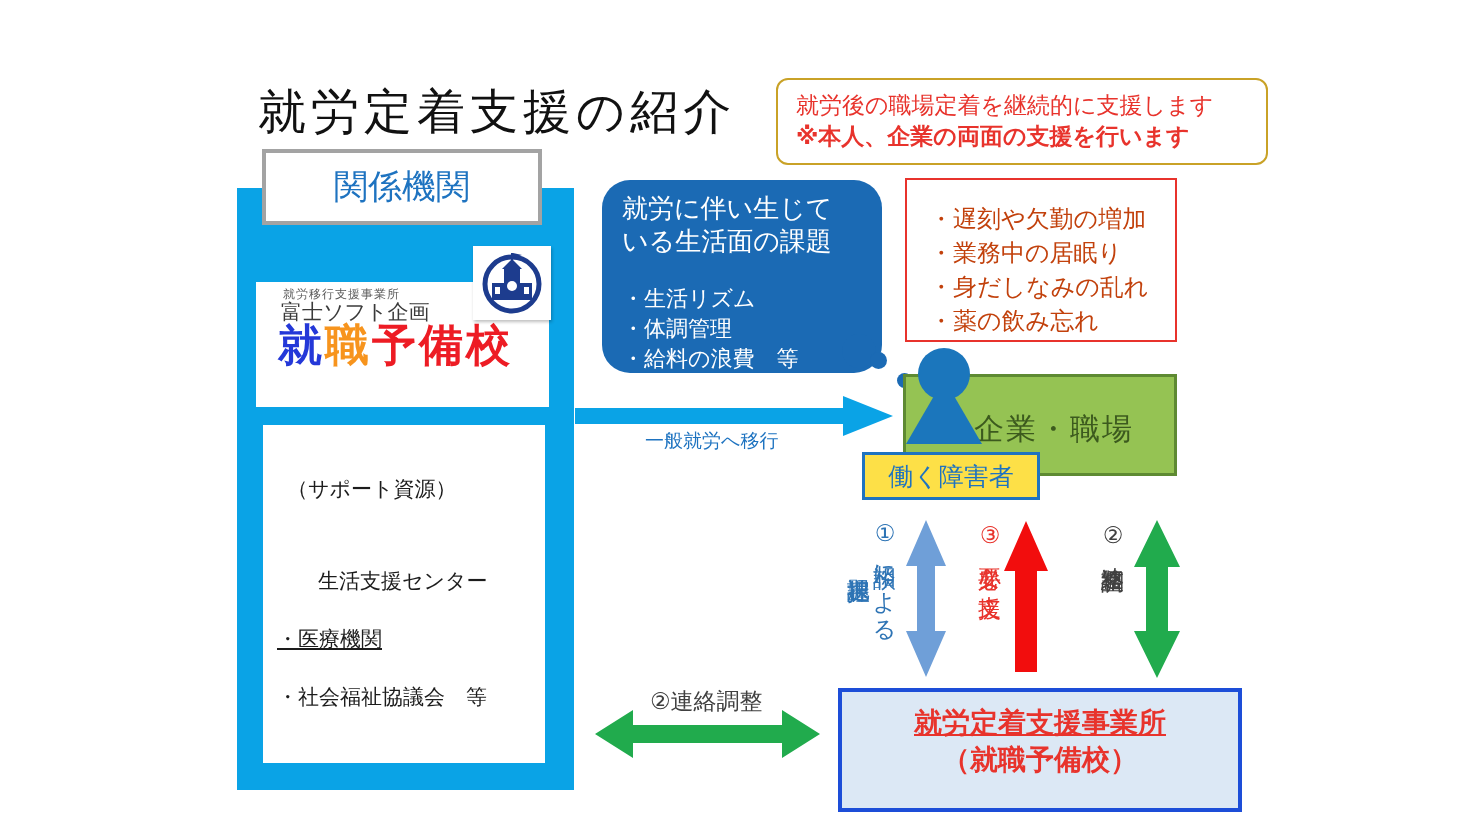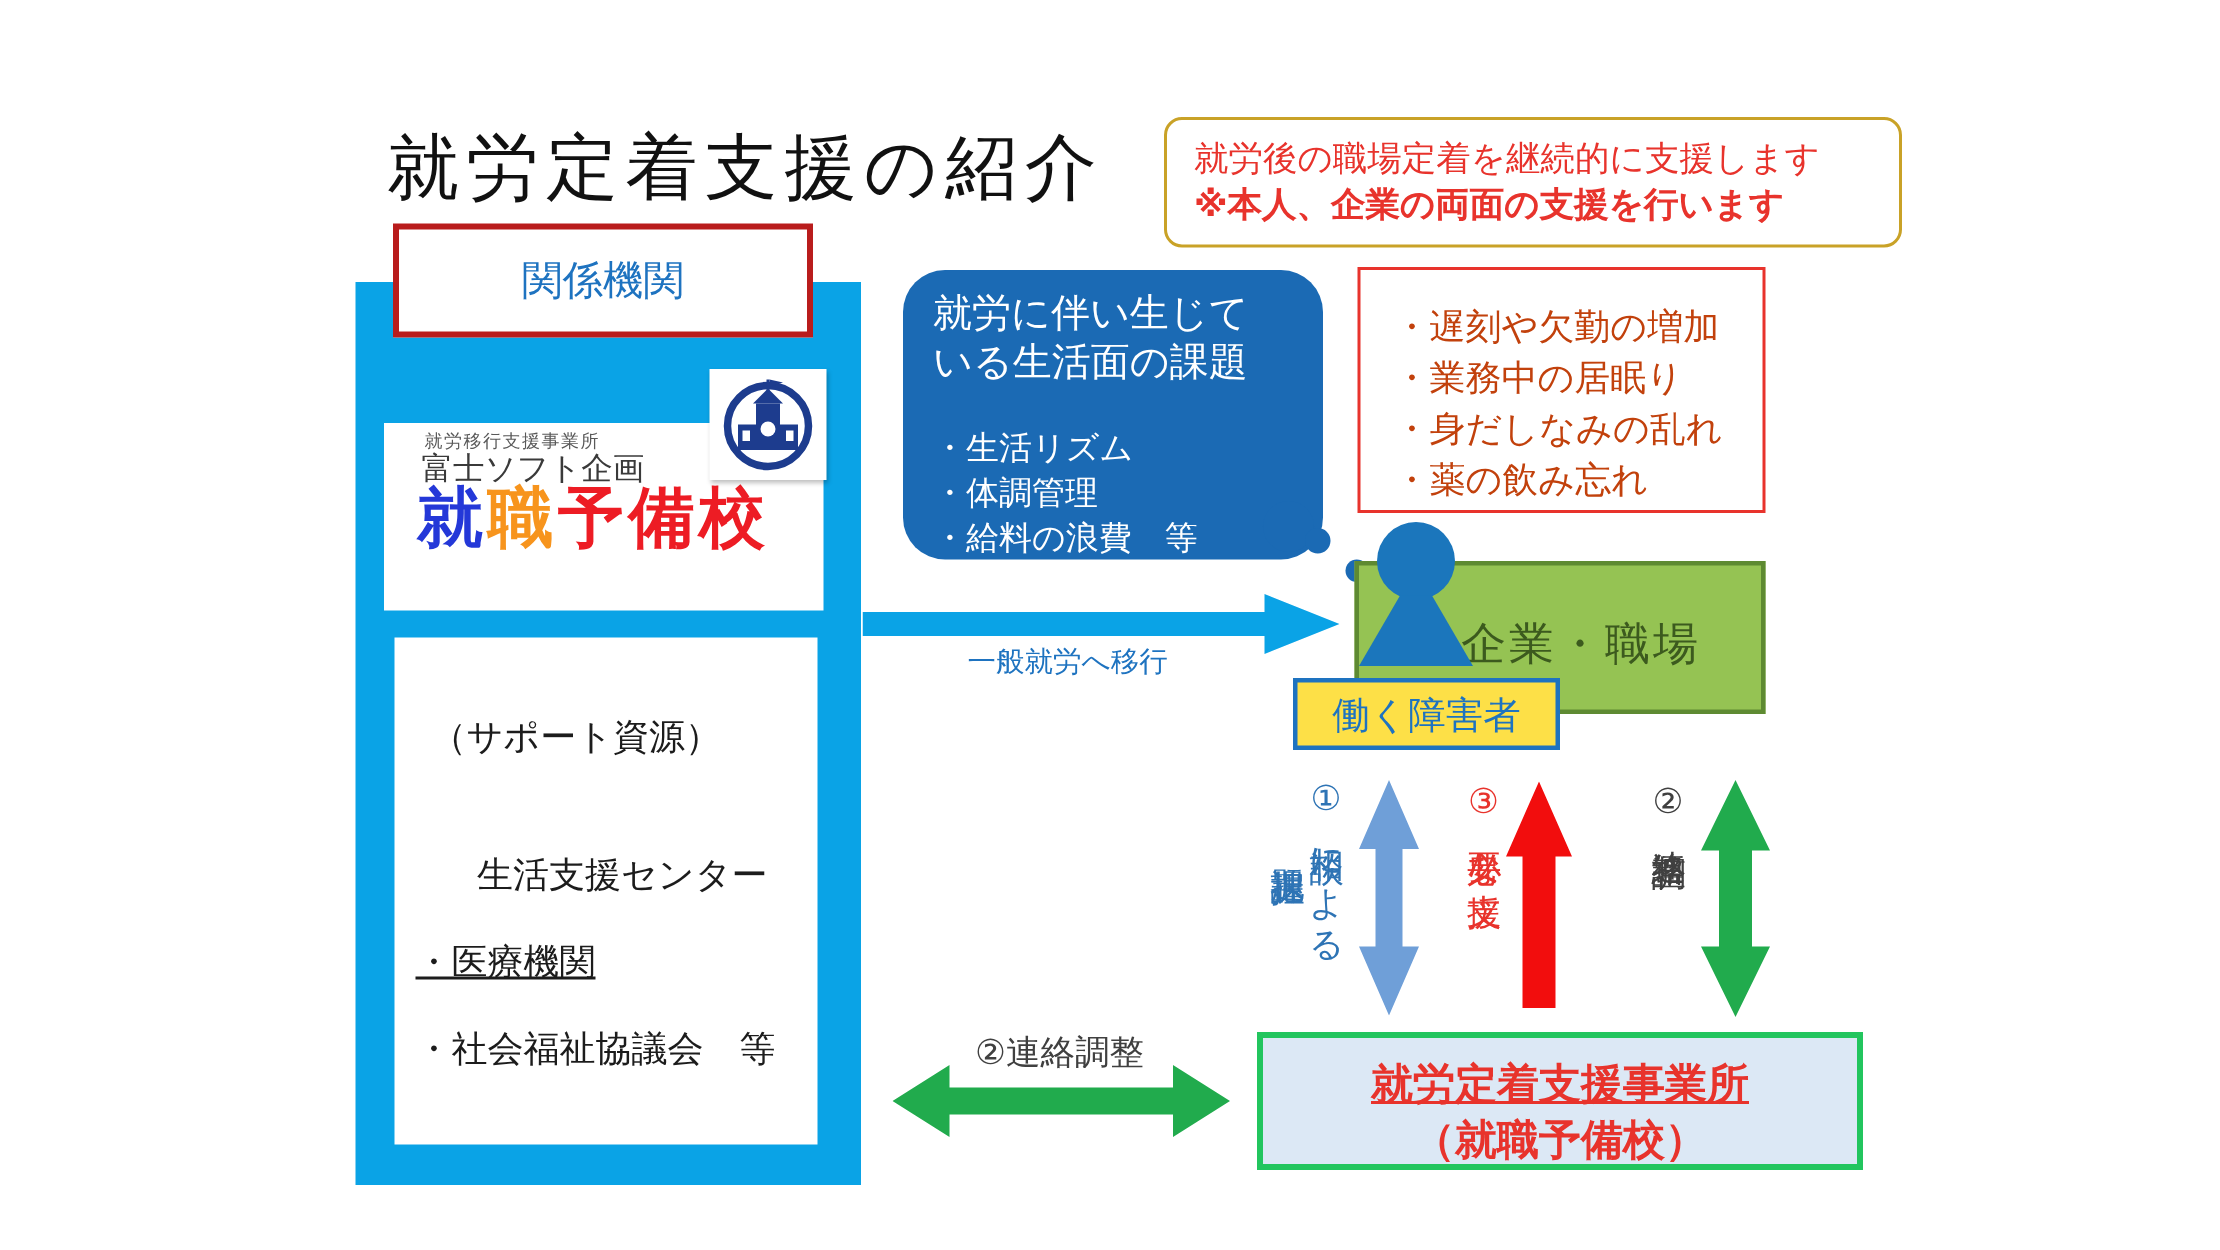--- a/index.html
+++ b/index.html
@@ -9,31 +9,31 @@
   }
   .abs{position:absolute;}
   
   .page-title{left:258px;top:80px;font-size:48px;letter-spacing:5px;color:#111;font-weight:500;}
   
   .note-box{left:776px;top:78px;width:492px;height:87px;border:2px solid #C9A227;border-radius:12px;
     background:#fff;padding:10px 18px;box-sizing:border-box;color:#E8332C;font-size:23px;line-height:31px;}
   .note-box .l2{font-weight:bold;}
   
   .cyan-panel{left:237px;top:188px;width:337px;height:602px;background:#0AA3E6;}
-  .orgs-header{left:262px;top:149px;width:280px;height:76px;background:#fff;border:4px solid #b91c1c;
+  .orgs-header{left:262px;top:149px;width:280px;height:76px;background:#fff;border:4px solid #a3a3a3;
     box-sizing:border-box;display:flex;align-items:center;justify-content:center;
-    color:#1E73C0;font-size:27px;}
+    color:#1E73C0;font-size:34px;}
   .logo-box{left:256px;top:282px;width:293px;height:125px;background:#fff;}
   .logo-sub{left:283px;top:286px;font-size:12px;color:#595959;letter-spacing:1px;}
   .logo-company{left:281px;top:298px;font-size:21px;color:#3A3A3A;}
   .logo-brand{left:278px;top:316px;font-size:44px;font-weight:900;letter-spacing:3px;}
   .logo-brand .b1{color:#2438D8;} .logo-brand .b2{color:#F7941D;} .logo-brand .b3{color:#ED1C24;}
   .logo-icon-box{left:473px;top:246px;width:78px;height:74px;background:#fff;box-shadow:1px 2px 3px rgba(0,0,0,.25);}
   .resources-box{left:263px;top:425px;width:282px;height:338px;background:#fff;color:#1c1c1c;
-    font-size:24px;box-sizing:border-box;padding-left:14px;}
+    font-size:21px;box-sizing:border-box;padding-left:14px;}
   .res-heading{position:absolute;left:24px;top:50px;}
   .res-i1a{position:absolute;left:14px;top:113px;}
   .res-i1b{position:absolute;left:55px;top:142px;}
   .res-i2{position:absolute;left:14px;top:200px;text-decoration:underline;}
   .res-i3{position:absolute;left:14px;top:258px;}
   
   .bubble{left:602px;top:180px;width:280px;height:193px;background:#1B6AB4;border-radius:28px;
     color:#fff;box-sizing:border-box;padding:12px 20px;}
   .bubble .t{font-size:26px;line-height:33px;}
   .bubble .items{margin-top:26px;font-size:22px;line-height:30px;}
@@ -63,21 +63,21 @@
   .f1c2{left:846px;top:560px;color:#2E74B5;}
   .f3l{left:977px;top:522px;color:#E8332C;}
   .f2l{left:1100px;top:522px;color:#404040;}
   .varrow1{left:906px;top:520px;}
   .varrow3{left:1004px;top:521px;}
   .varrow2{left:1134px;top:520px;}
   
   .coord-arrow{left:595px;top:710px;}
   .coord-label{left:650px;top:686px;font-size:23px;color:#404040;}
   
-  .office-box{left:838px;top:688px;width:404px;height:92px;background:#DCE8F5;border:4px solid #22c55e;
+  .office-box{left:838px;top:688px;width:404px;height:124px;background:#DCE8F5;border:4px solid #1d4ed8;
     box-sizing:border-box;text-align:center;color:#E8332C;font-weight:bold;font-size:28px;line-height:37px;
     padding-top:12px;}
   .office-box .l1{text-decoration:underline;}
 </style>
 </head>
 <body>
 
 <div id="canvas">
 
   <div class="abs page-title">就労定着支援の紹介</div>

